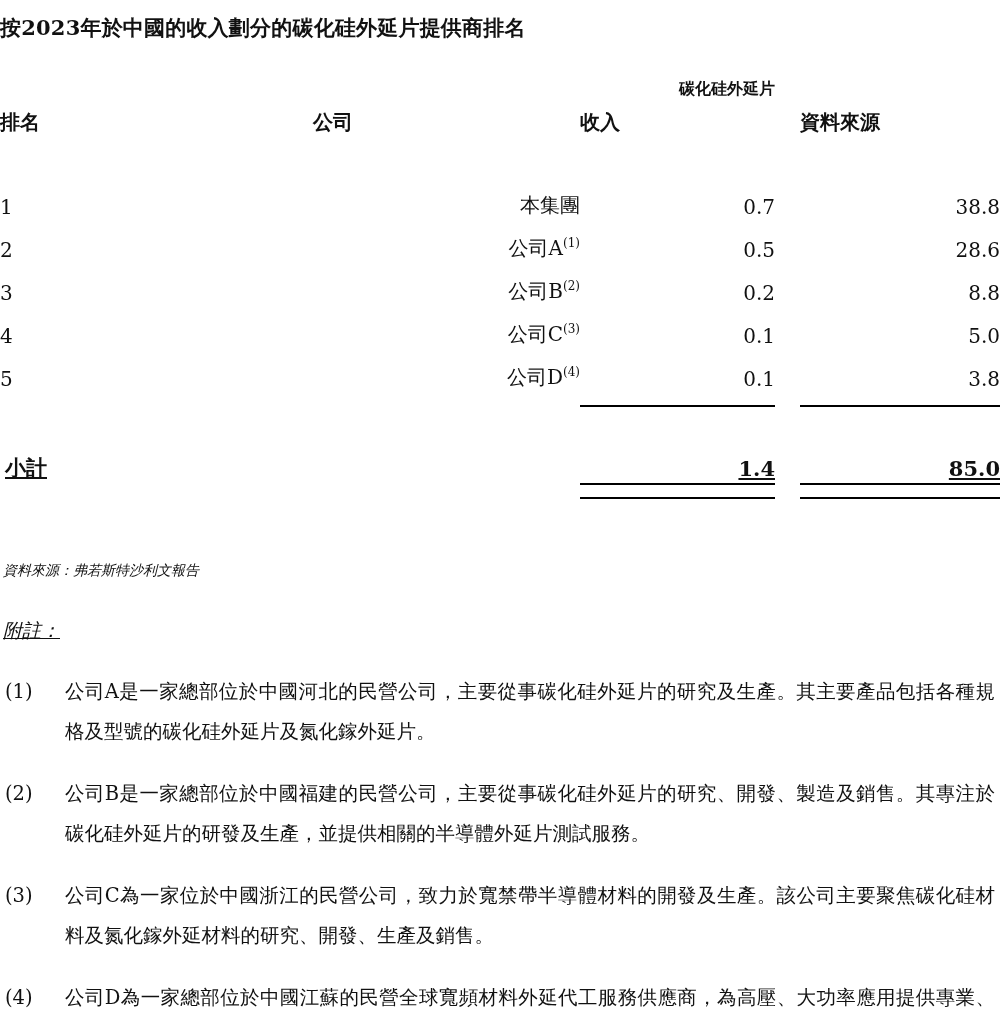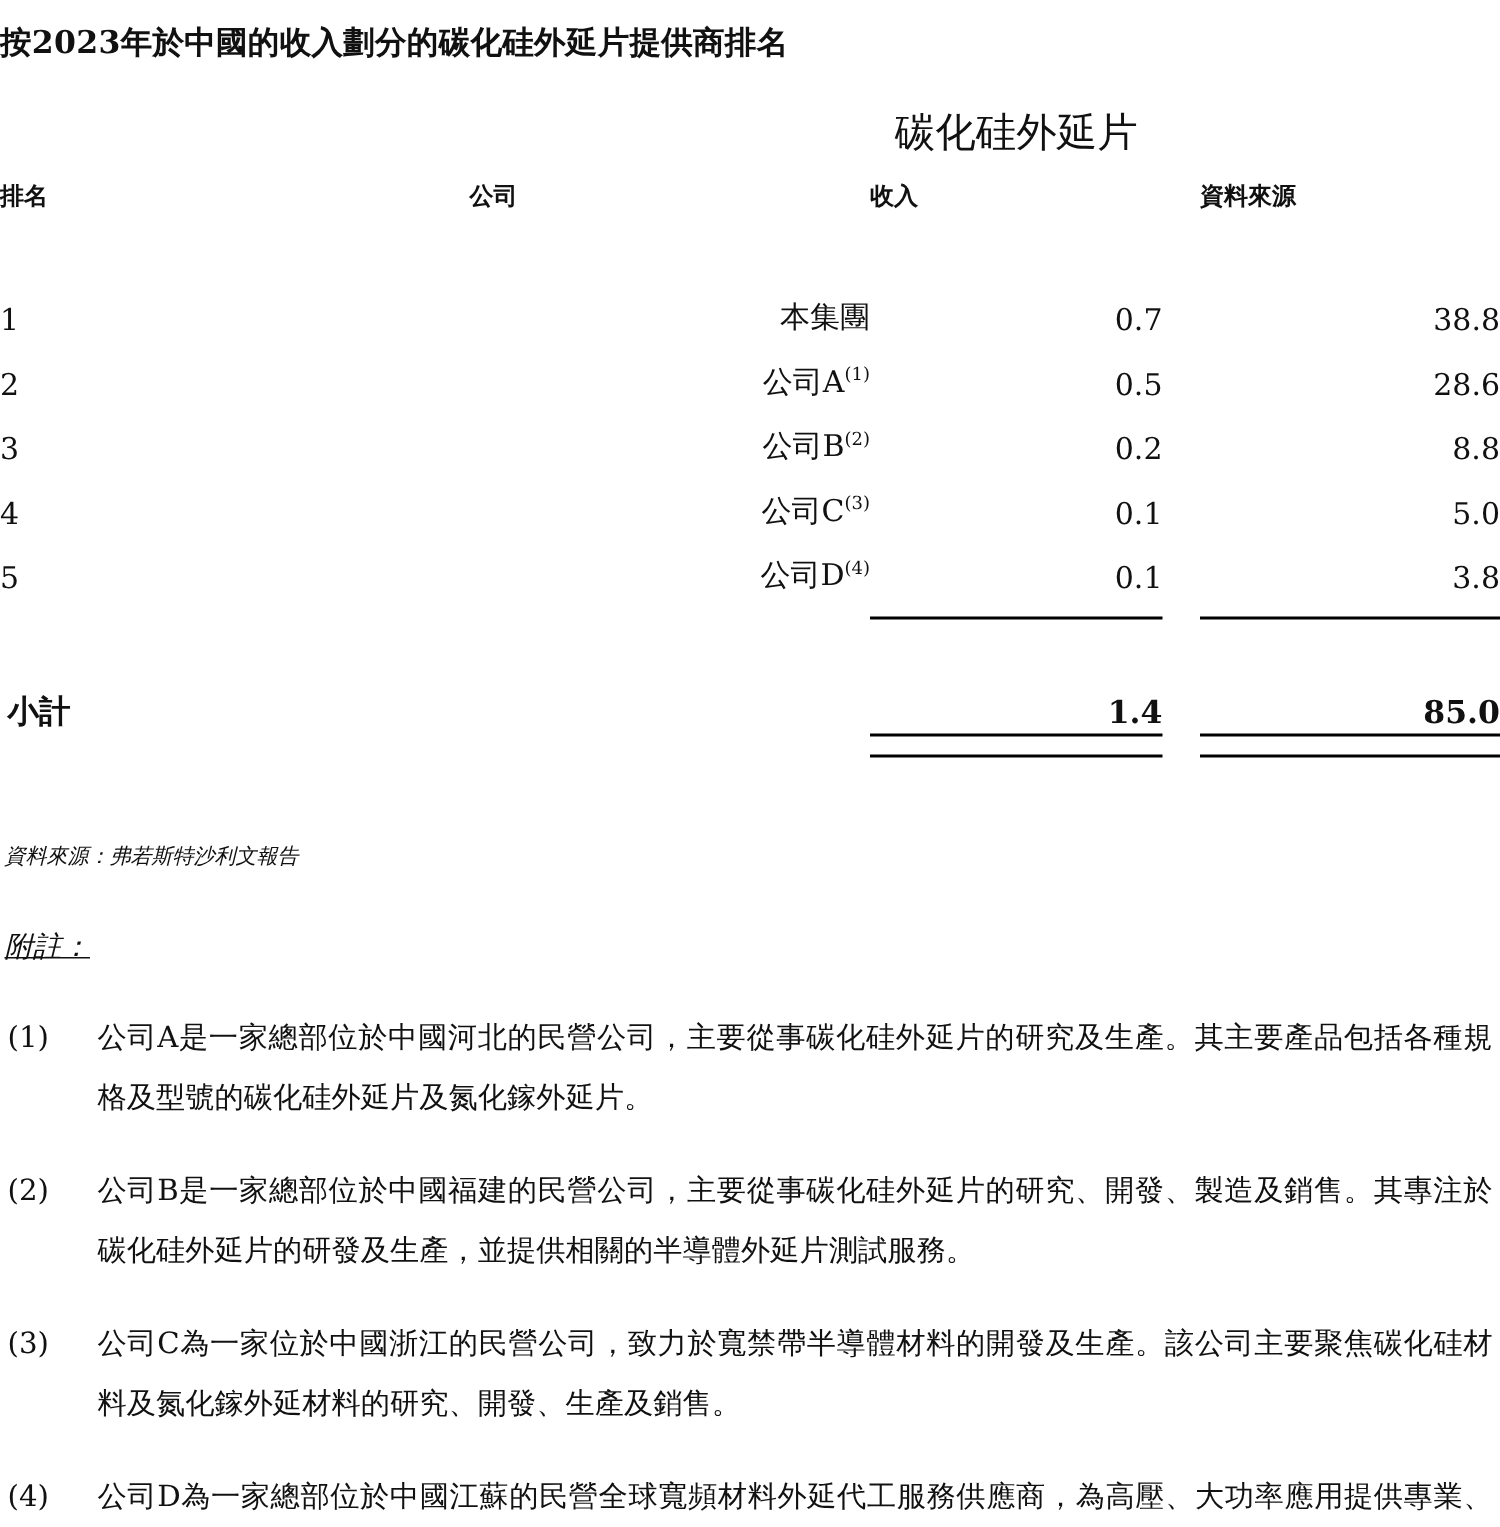--- a/index.html
+++ b/index.html
@@ -54,28 +54,28 @@
   }
 
   .col-rank   { width: 155px; }
   .col-name   { width: 425px; }
   .col-rev    { width: 195px; }
   .col-gap    { width: 25px;  }
   .col-share  { width: 200px; }
 
   .hdr-spanline td {
     height: 30px;
-    font-size: 27px;
-    font-weight: normal;
-    text-align: center;
+    font-size: 16px;
+    font-weight: bold;
+    text-align: right;
     padding-bottom: 2px;
   }
   .hdr-main td {
     height: 34px;
-    font-size: 16px;
+    font-size: 20px;
     font-weight: bold;
     padding-bottom: 2px;
   }
   .hdr-unit td {
     height: 40px;
     font-size: 19px;
     font-style: italic;
     padding-bottom: 2px;
   }
 
@@ -115,20 +115,21 @@
   }
 
   .subtotal-gap td { height: 40px; }
 
   .subtotal-row td {
     height: 34px;
     font-size: 21px;
     font-weight: bold;
     vertical-align: bottom;
     padding-bottom: 2px;
+    text-decoration: underline;
   }
   .subtotal-row .cell-name-total {
     text-align: left;
     padding-left: 5px;
   }
 
   .dblrule-row td { height: 14px; padding: 0; }
   .dblrule-row .dbl {
     border-top: 2px solid #000;
     border-bottom: 2px solid #000;

